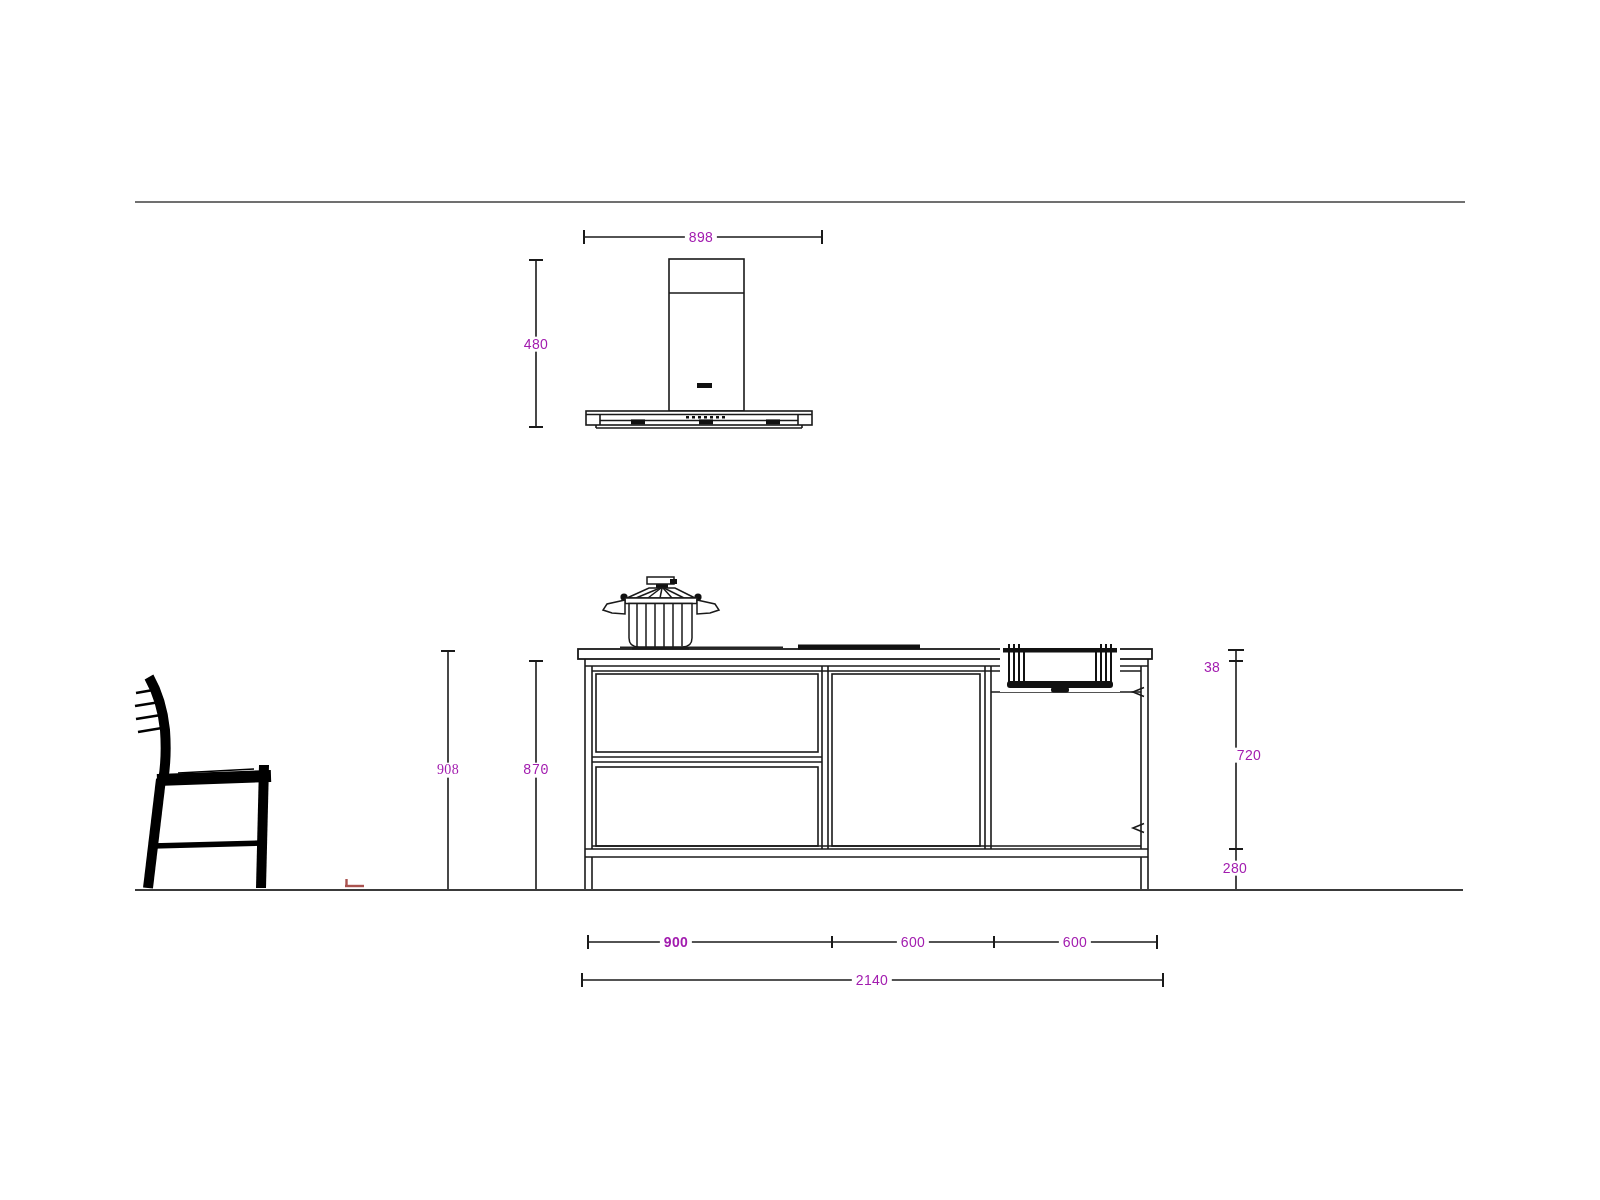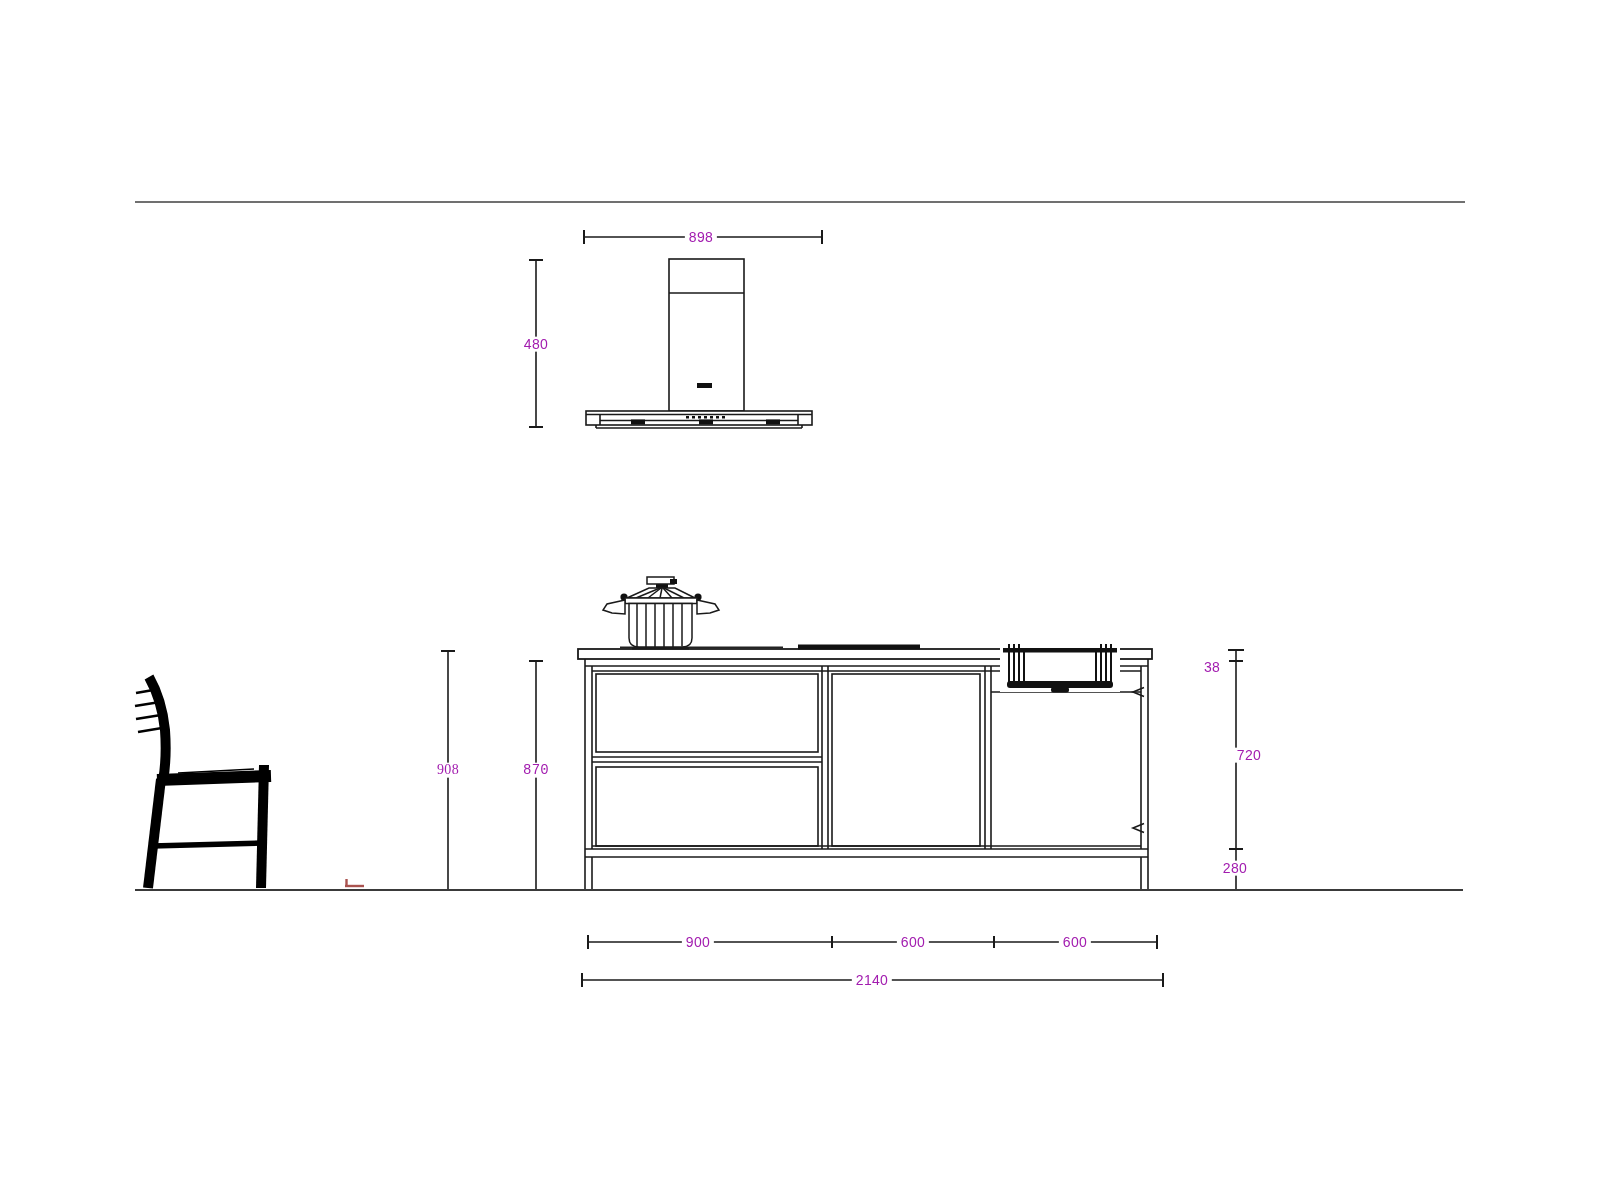--- a/index.html
+++ b/index.html
@@ -255,18 +255,18 @@
     </g>
   </svg>
 
   <div class="dim-label" style="left:701px; top:237px;">898</div>
   <div class="dim-label" style="left:536px; top:344px;">480</div>
   <div class="dim-label" style="left:448px; top:770px;font-family:Liberation Serif, serif;">908</div>
   <div class="dim-label" style="left:536px; top:770px;font-family:Liberation Mono, monospace;">870</div>
   <div class="dim-label no-pad" style="left:1212px; top:655px;">38</div>
   <div class="dim-label" style="left:1236px; top:755px;margin-left:13px;">720</div>
   <div class="dim-label" style="left:1235px; top:868px;">280</div>
-  <div class="dim-label" style="left:698px; top:942px;">900</div>
+  <div class="dim-label" style="left:676px; top:942px;font-weight:bold;">900</div>
   <div class="dim-label" style="left:913px; top:942px;">600</div>
   <div class="dim-label" style="left:1075px; top:942px;">600</div>
   <div class="dim-label" style="left:872px; top:980px;">2140</div>
 
 </div>
 
 </body></html>

